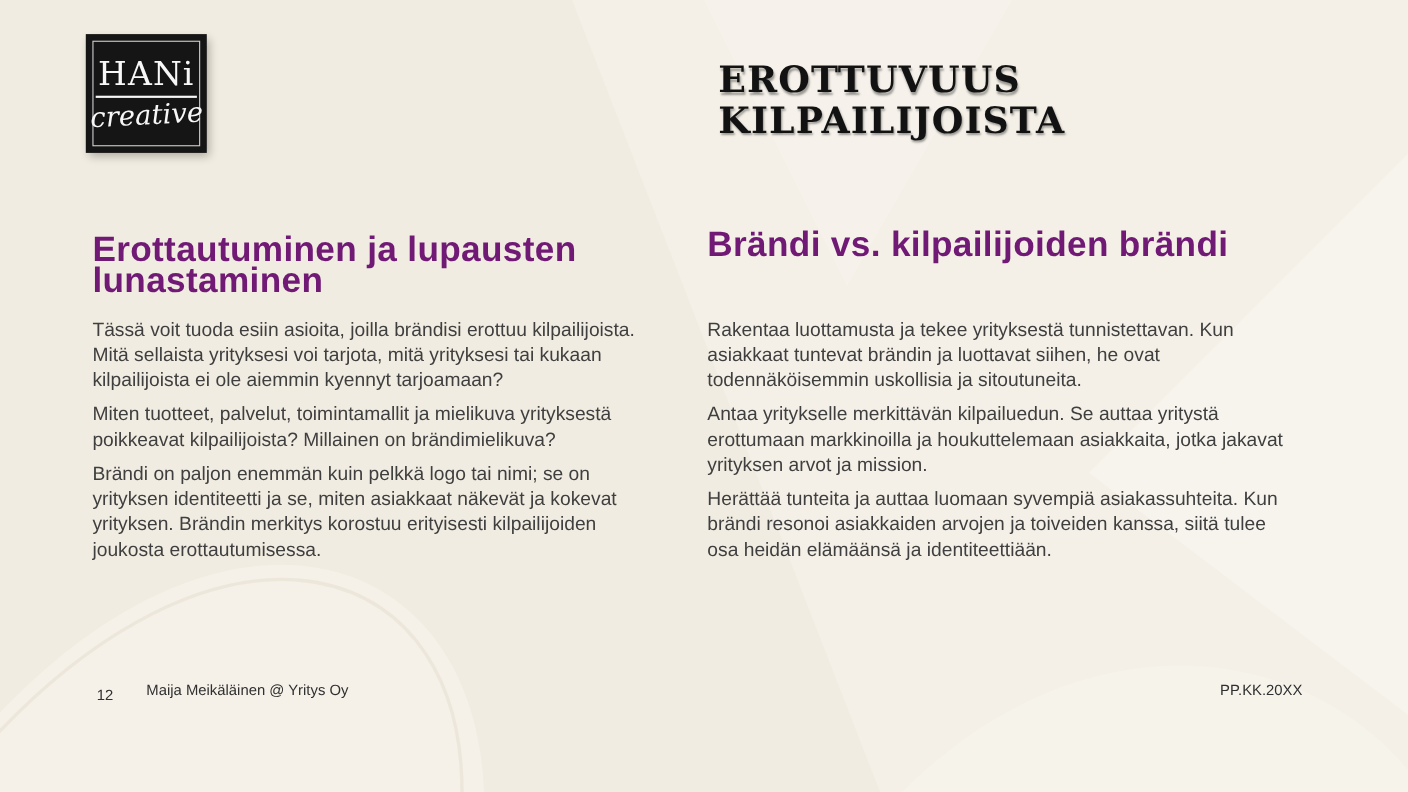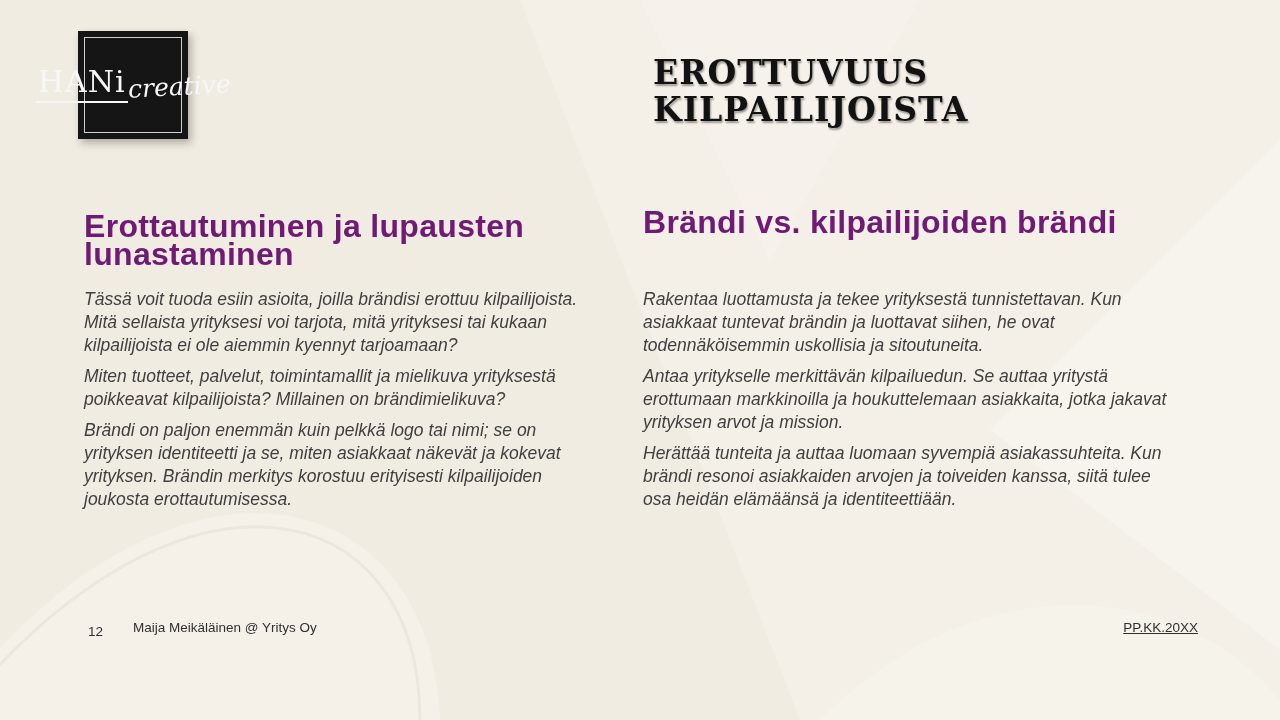--- a/index.html
+++ b/index.html
@@ -4,51 +4,51 @@
 <style>
   html,body{margin:0;padding:0;}
   body{width:1280px;height:720px;overflow:hidden;
        font-family:"Liberation Sans", sans-serif;}
   .slide{position:relative;width:1280px;height:720px;background:#f1ece1;overflow:hidden;}
   .bg-shapes{position:absolute;inset:0;pointer-events:none;}
 
   
   .logo{position:absolute;left:78px;top:31px;width:110px;height:108px;background:#151515;
         box-shadow:3px 4px 8px rgba(0,0,0,0.28);
-        display:flex;flex-direction:row;align-items:center;justify-content:center;}
+        display:flex;flex-direction:column;align-items:center;justify-content:center;}
   .logo-frame{position:absolute;inset:6px;border:1px solid rgba(255,255,255,0.8);}
   .logo-main{font-family:"DejaVu Serif", serif;color:#f7f7f7;font-size:30px;line-height:1;
              letter-spacing:1px;border-bottom:2px solid #f7f7f7;padding:0 2px 4px 2px;}
   .logo-sub{font-family:"DejaVu Serif", serif;font-style:italic;color:#f7f7f7;font-size:25px;
             line-height:1;margin-top:3px;transform:rotate(-3deg);}
 
   
   .title{position:absolute;left:643px;top:44px;width:560px;
          font-family:"DejaVu Serif", serif;font-weight:bold;color:#121212;
          font-size:33px;line-height:37px;letter-spacing:1px;
          text-shadow:1px 2px 2px rgba(0,0,0,0.38);}
   .title span{display:block;}
 
   
   .col-heading{position:absolute;font-family:Liberation Sans, sans-serif;font-weight:bold;
                color:#701a75;font-size:32px;line-height:28px;letter-spacing:0.3px;}
   .heading-left{left:84px;top:212px;width:500px;}
   .heading-right{left:643px;top:208px;width:540px;}
 
   
-  .col-body{position:absolute;color:#3f3f3f;font-size:17.5px;line-height:23px;font-style:italic;}
+  .col-body{position:absolute;color:#3f3f3f;font-size:17.5px;line-height:23px;}
   .body-left{left:84px;top:288px;width:494px;}
   .body-right{left:643px;top:288px;width:530px;}
   .col-body p{margin:0 0 8px 0;}
 
   
   .footer{position:absolute;left:0;right:0;top:620px;height:22px;font-size:13.5px;color:#303030;}
   .footer .page-num{position:absolute;left:88px;top:4px;}
   .footer .author{position:absolute;left:133px;top:0;}
-  .footer .date{position:absolute;right:82px;top:0;text-decoration:underline;}
+  .footer .date{position:absolute;right:96px;top:0;}
 </style>
 </head>
 <body>
 
 <div class="slide">
 
   <svg class="bg-shapes" viewBox="0 0 1280 720" aria-hidden="true">
     <polygon points="520,0 1280,0 1280,720 800,720" fill="#ffffff" opacity="0.22"></polygon>
     <polygon points="1280,140 990,430 1280,650" fill="#ffffff" opacity="0.25"></polygon>
     <polygon points="640,0 920,0 770,260" fill="#ffffff" opacity="0.18"></polygon>

